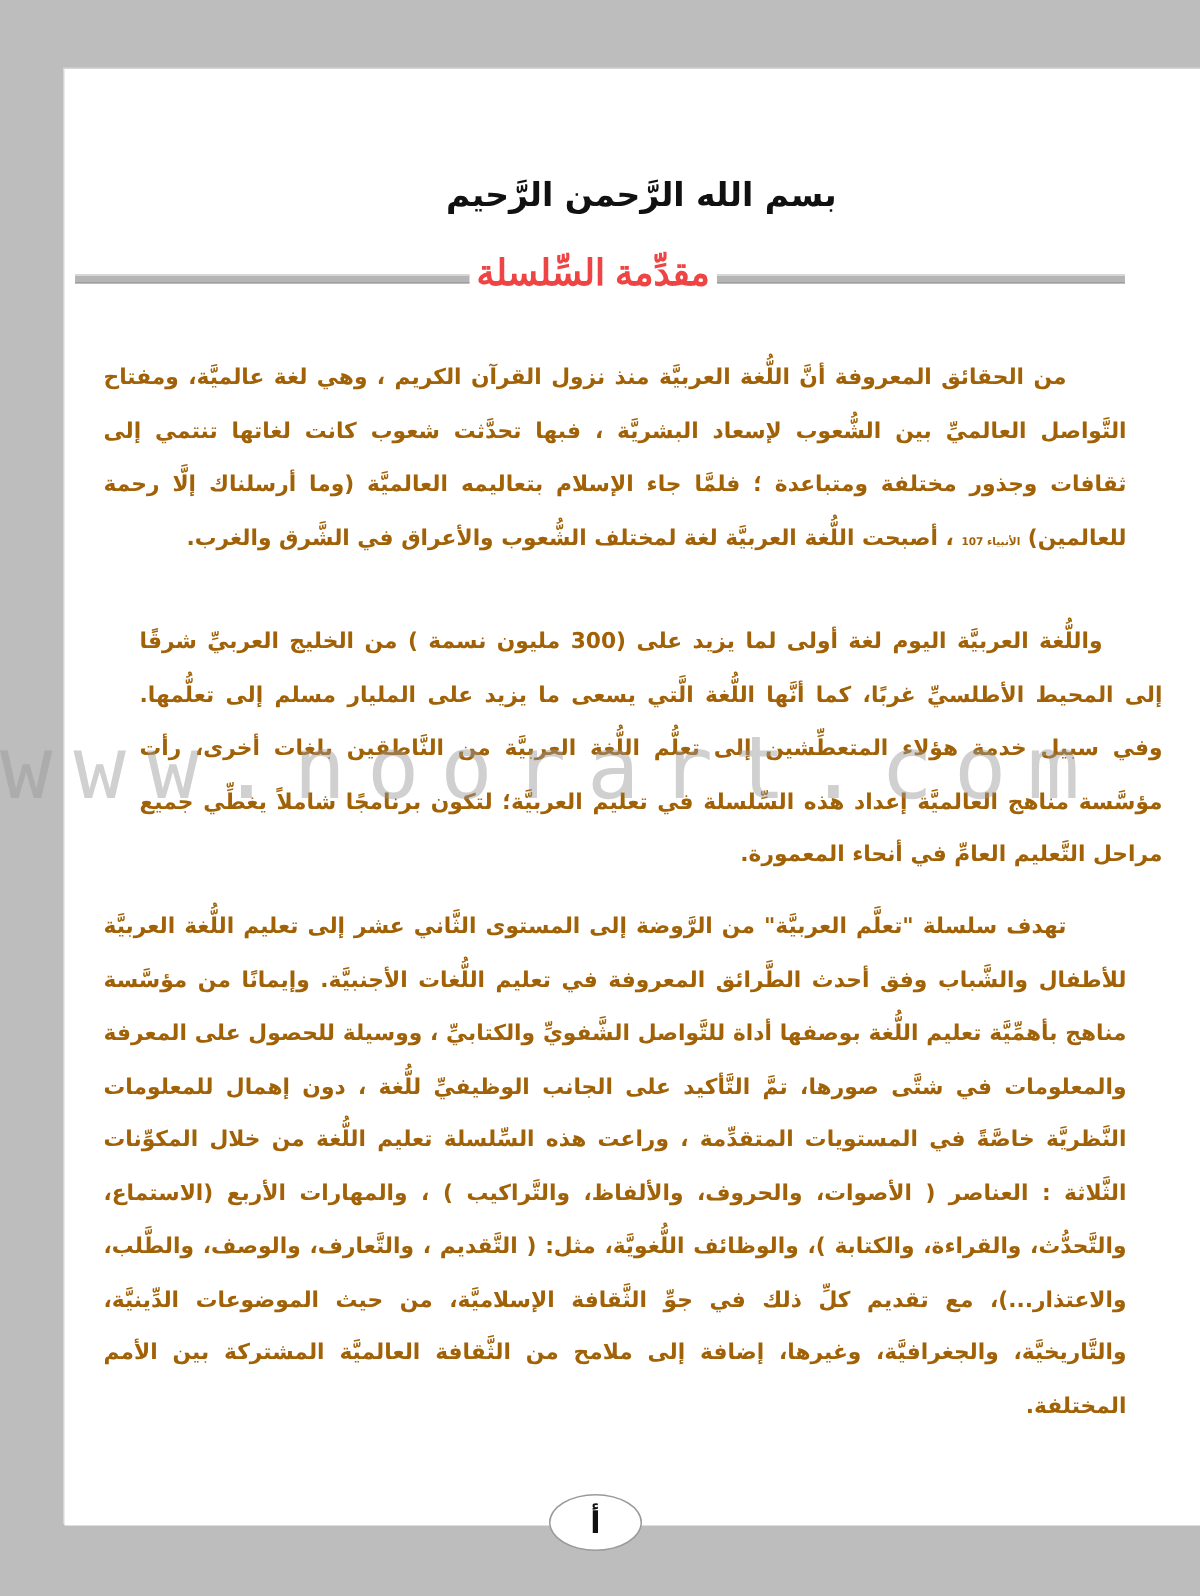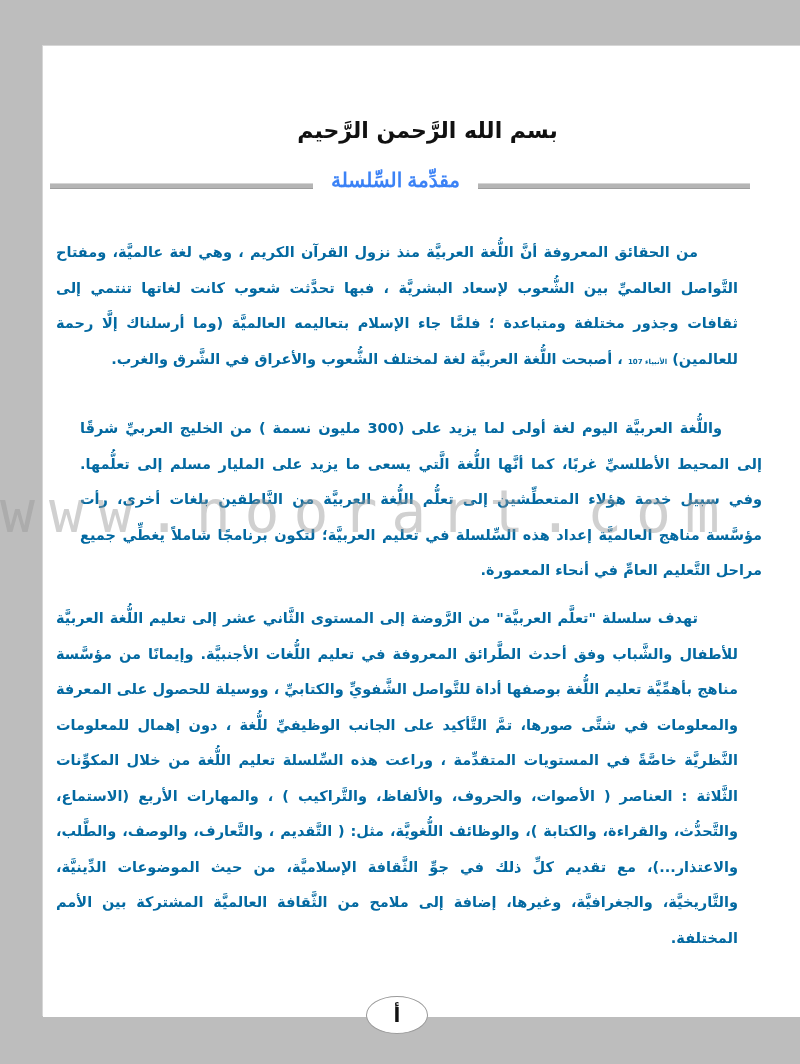--- a/index.html
+++ b/index.html
@@ -43,35 +43,35 @@
       border-bottom: 1px solid #9e9e9e;
     }
     .heading-line.left { left: 0; width: 263px; }
     .heading-line.right { left: 428px; width: 272px; }
     .heading-title {
       position: absolute;
       left: 263px; width: 165px;
       top: 0;
       text-align: center;
       direction: rtl;
-      font-family: Liberation Serif, serif;
+      font-family: Liberation Sans, sans-serif;
       font-weight: bold;
-      font-size: 20px;
-      color: #3b82f6;
+      font-size: 24px;
+      color: #ef4444;
     }
     .body-text {
       position: absolute;
-      left: 13px; width: 682px;
+      left: 26px; width: 682px;
       direction: rtl;
       text-align: justify;
       font-family: "DejaVu Sans", sans-serif;
       font-weight: bold;
       font-size: 14.5px;
       line-height: 35.5px;
-      color: #0369a1;
+      color: #a16207;
     }
     .body-text p { margin: 0; text-indent: 40px; }
     .p1 { top: 189px; }
     .p2 { top: 365px; margin-left: 24px; }
     .p3 { top: 555px; }
     .ref {
       font-size: 7px;
       vertical-align: baseline;
     }
     .watermark {

